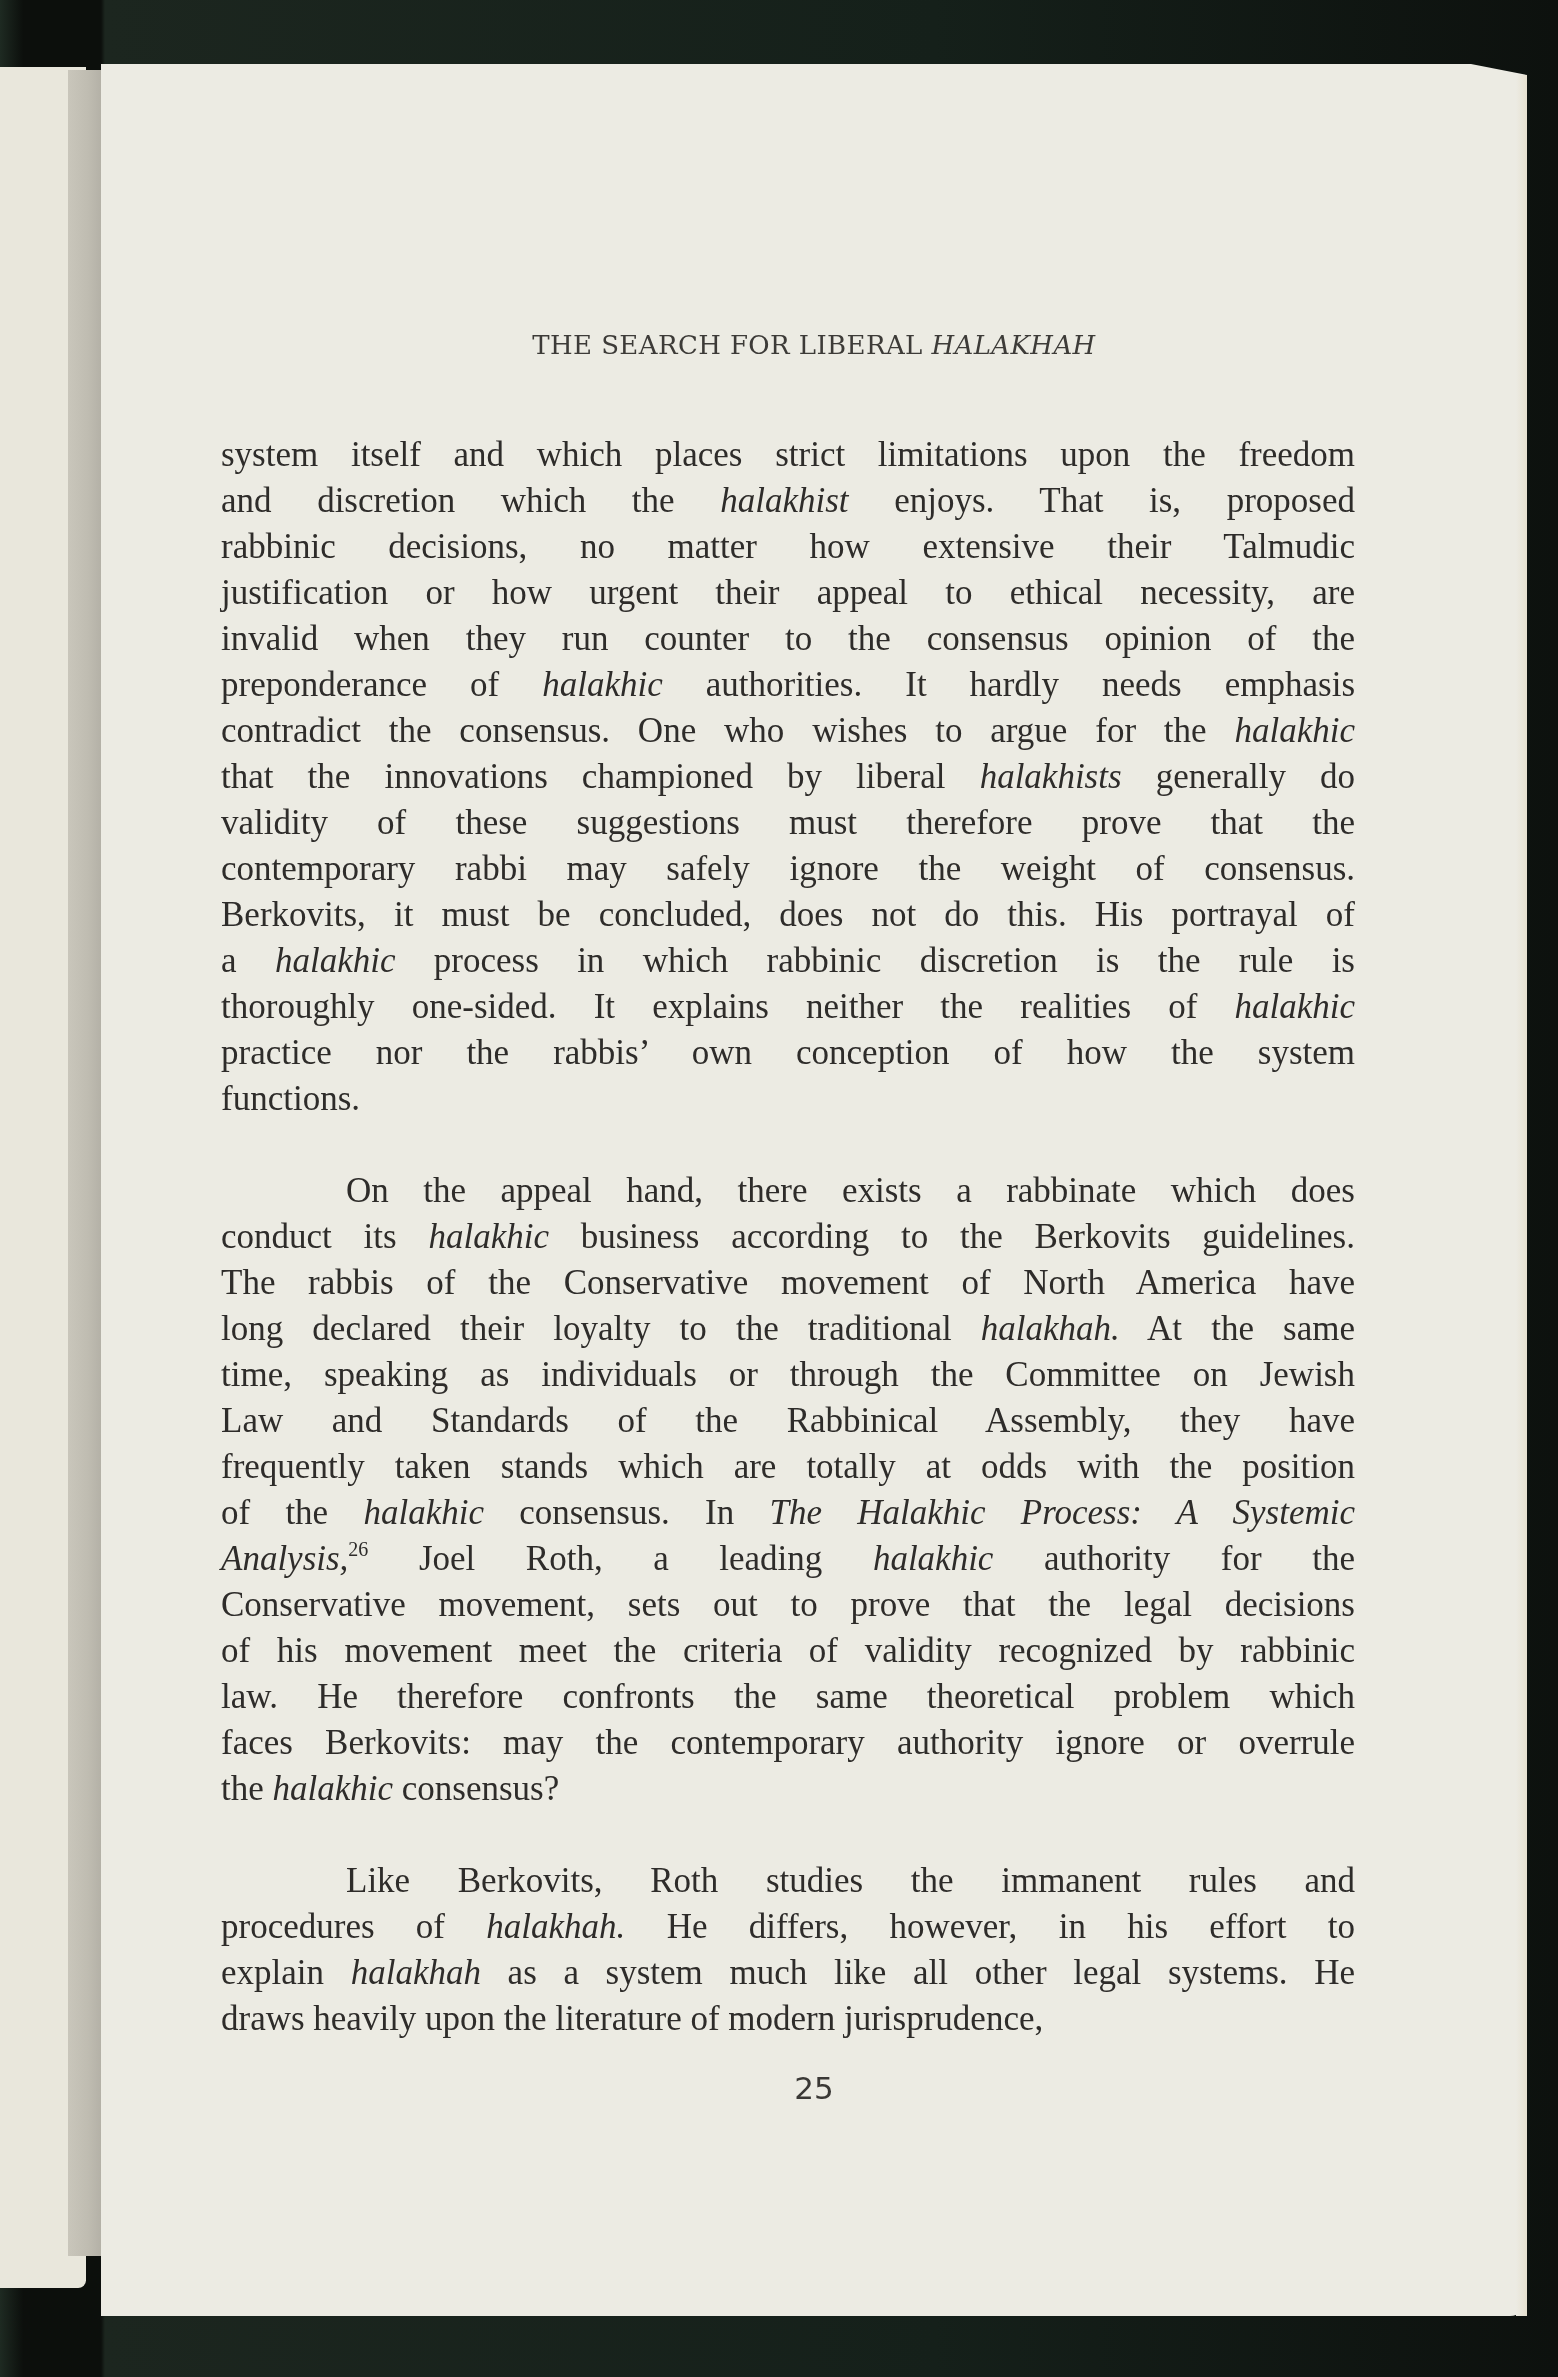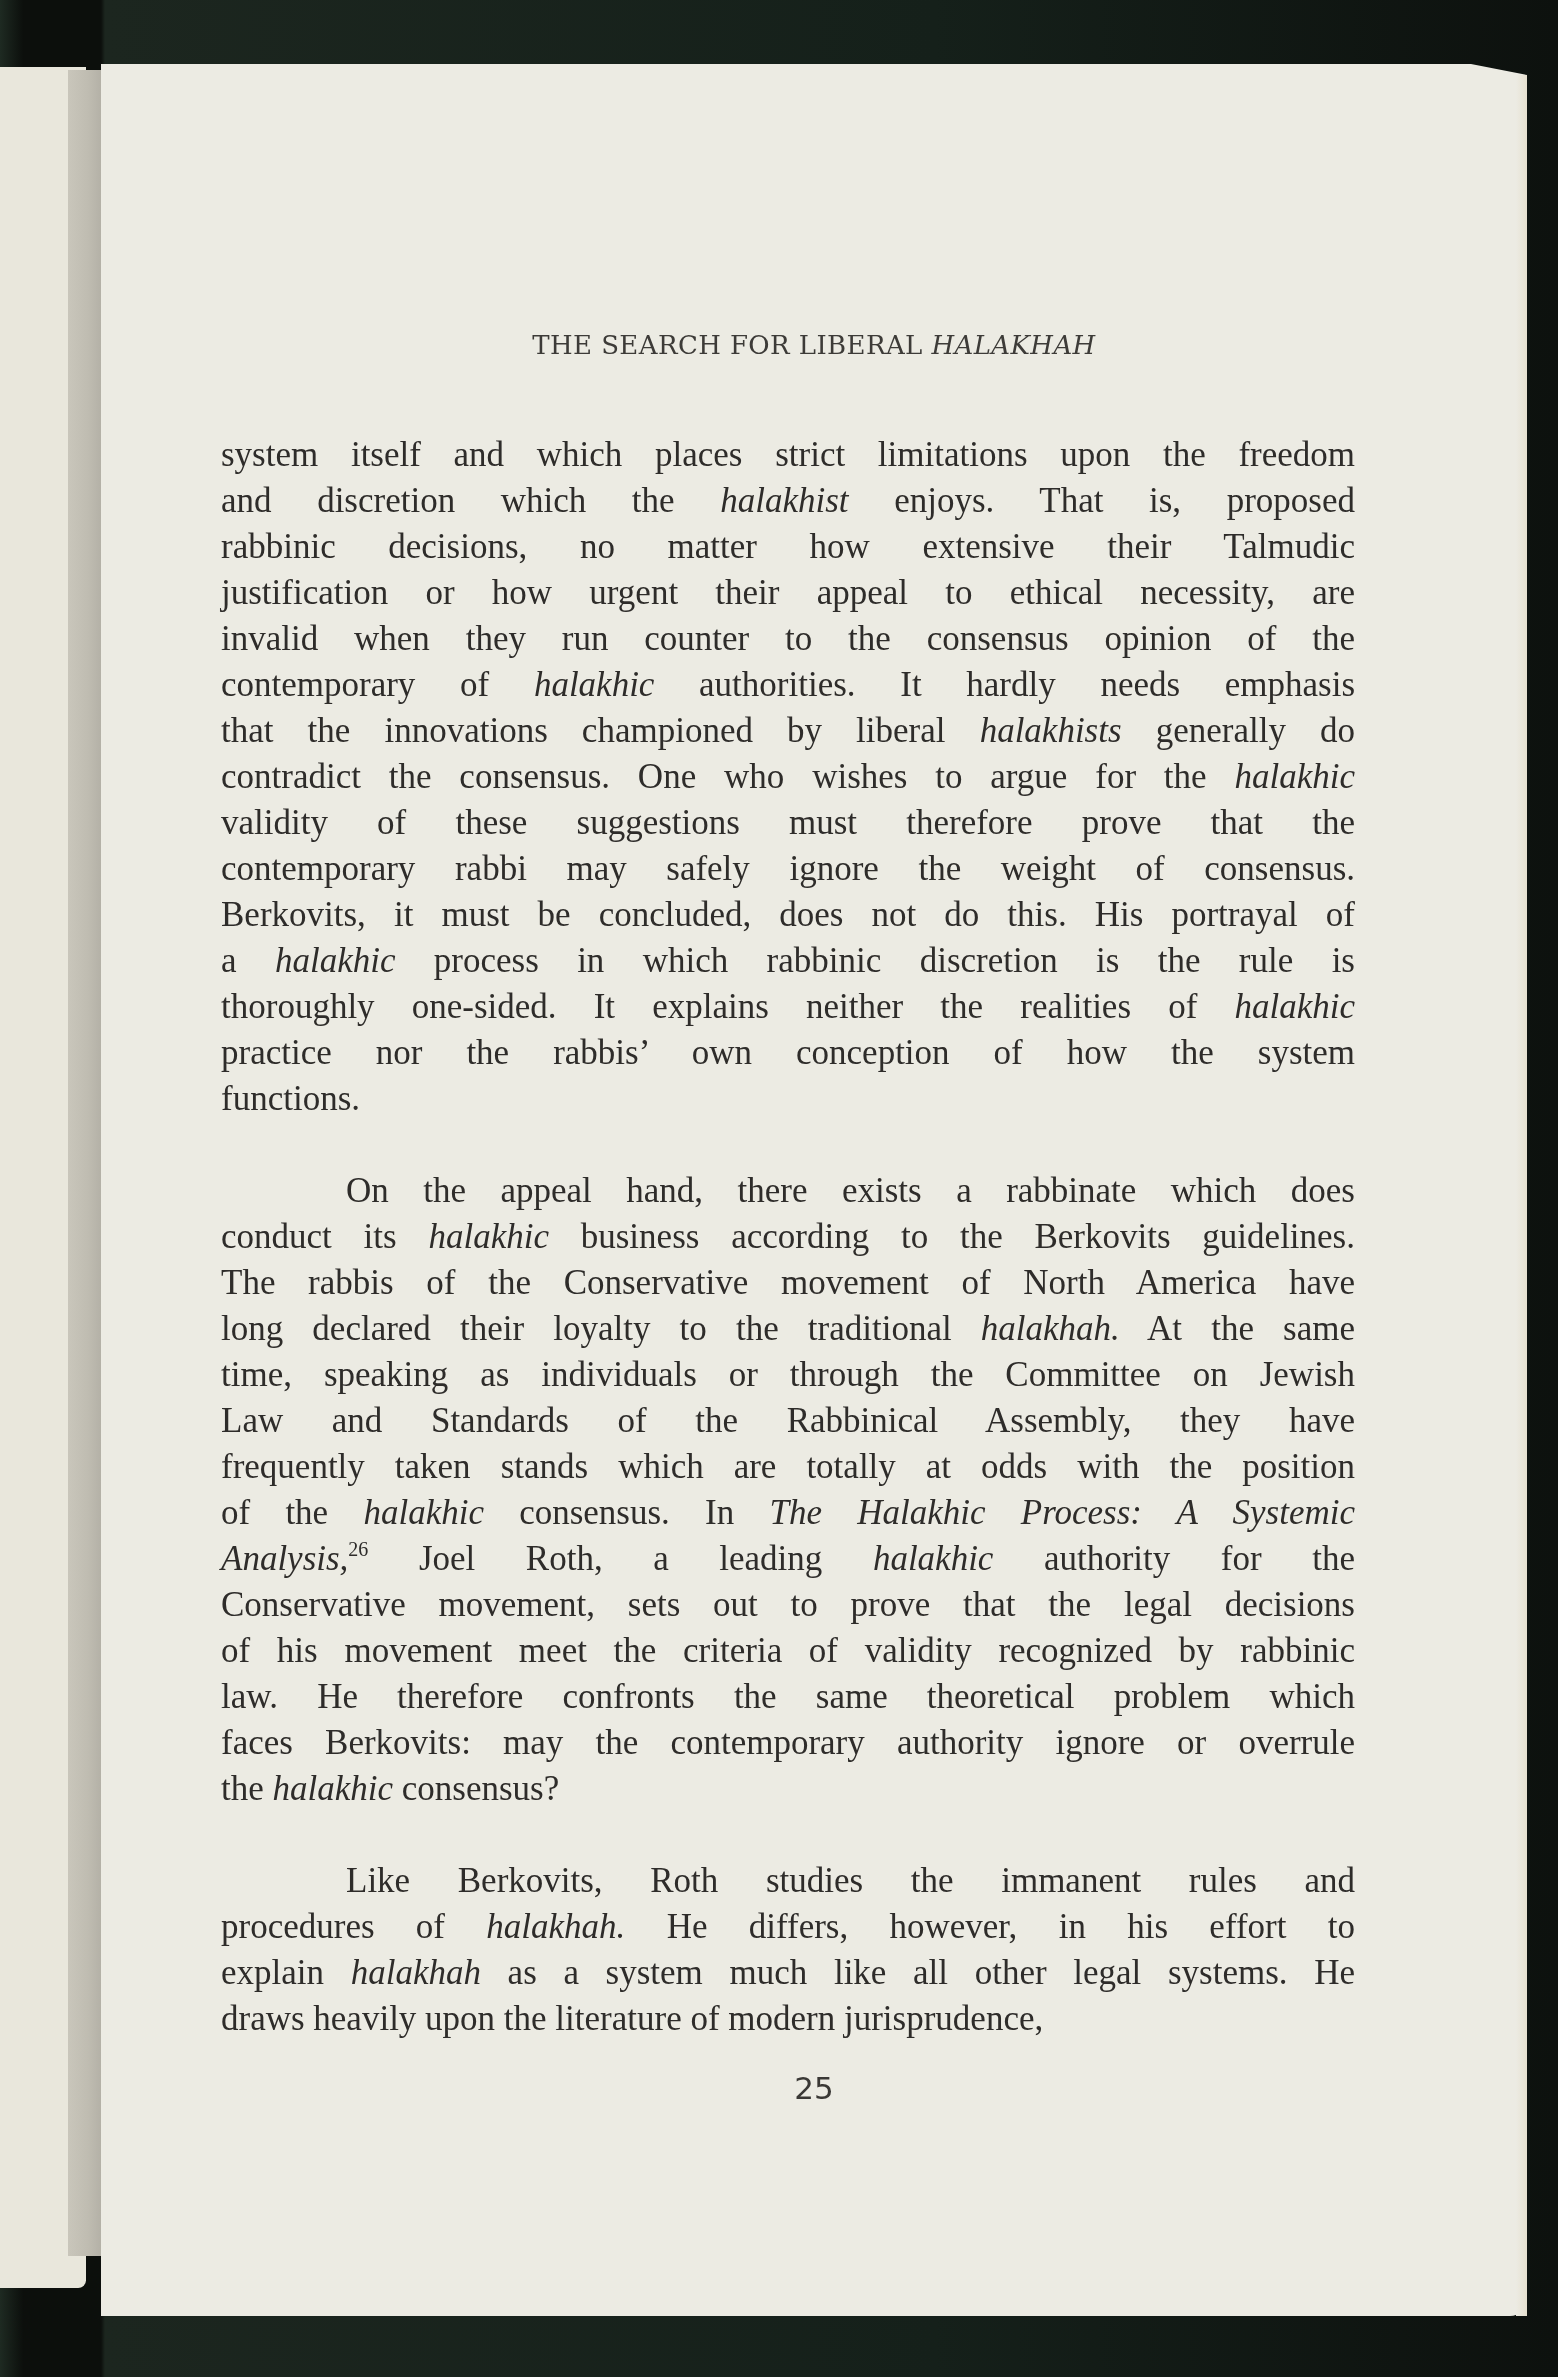--- a/index.html
+++ b/index.html
@@ -73,23 +73,23 @@
 
 <div class="running-head"><span>THE SEARCH FOR LIBERAL </span><em>HALAKHAH</em></div>
 
 <div class="text-block" id="text-block">
     <p style="text-indent: 0px;">
       <span class="line"><span>system itself and which places strict limitations upon the freedom</span></span>
       <span class="line"><span>and discretion which the </span><i>halakhist</i><span> enjoys.  That is, proposed</span></span>
       <span class="line"><span>rabbinic decisions, no matter how extensive their Talmudic</span></span>
       <span class="line"><span>justification or how urgent their appeal to ethical necessity, are</span></span>
       <span class="line"><span>invalid when they run counter to the consensus opinion of the</span></span>
-      <span class="line"><span>contemporary of </span><i>halakhic</i><span> authorities.  It hardly needs emphasis</span></span>
+      <span class="line"><span>preponderance of </span><i>halakhic</i><span> authorities.  It hardly needs emphasis</span></span>
+      <span class="line"><span>contradict the consensus.  One who wishes to argue for the </span><i>halakhic</i></span>
       <span class="line"><span>that the innovations championed by liberal </span><i>halakhists</i><span> generally do</span></span>
-      <span class="line"><span>contradict the consensus.  One who wishes to argue for the </span><i>halakhic</i></span>
       <span class="line"><span>validity of these suggestions must therefore prove that the</span></span>
       <span class="line"><span>contemporary rabbi may safely ignore the weight of consensus.</span></span>
       <span class="line"><span>Berkovits, it must be concluded, does not do this.  His portrayal of</span></span>
       <span class="line"><span>a </span><i>halakhic</i><span> process in which rabbinic discretion is the rule is</span></span>
       <span class="line"><span>thoroughly one-sided.  It explains neither the realities of </span><i>halakhic</i></span>
       <span class="line"><span>practice nor the rabbis’ own conception of how the system</span></span>
       <span class="line last"><span>functions.</span></span>
     </p>
     <p class="indent" style="text-indent: 0px;">
       <span class="line" style="padding-left: 125px;"><span>On the appeal hand, there exists a rabbinate which does</span></span>

